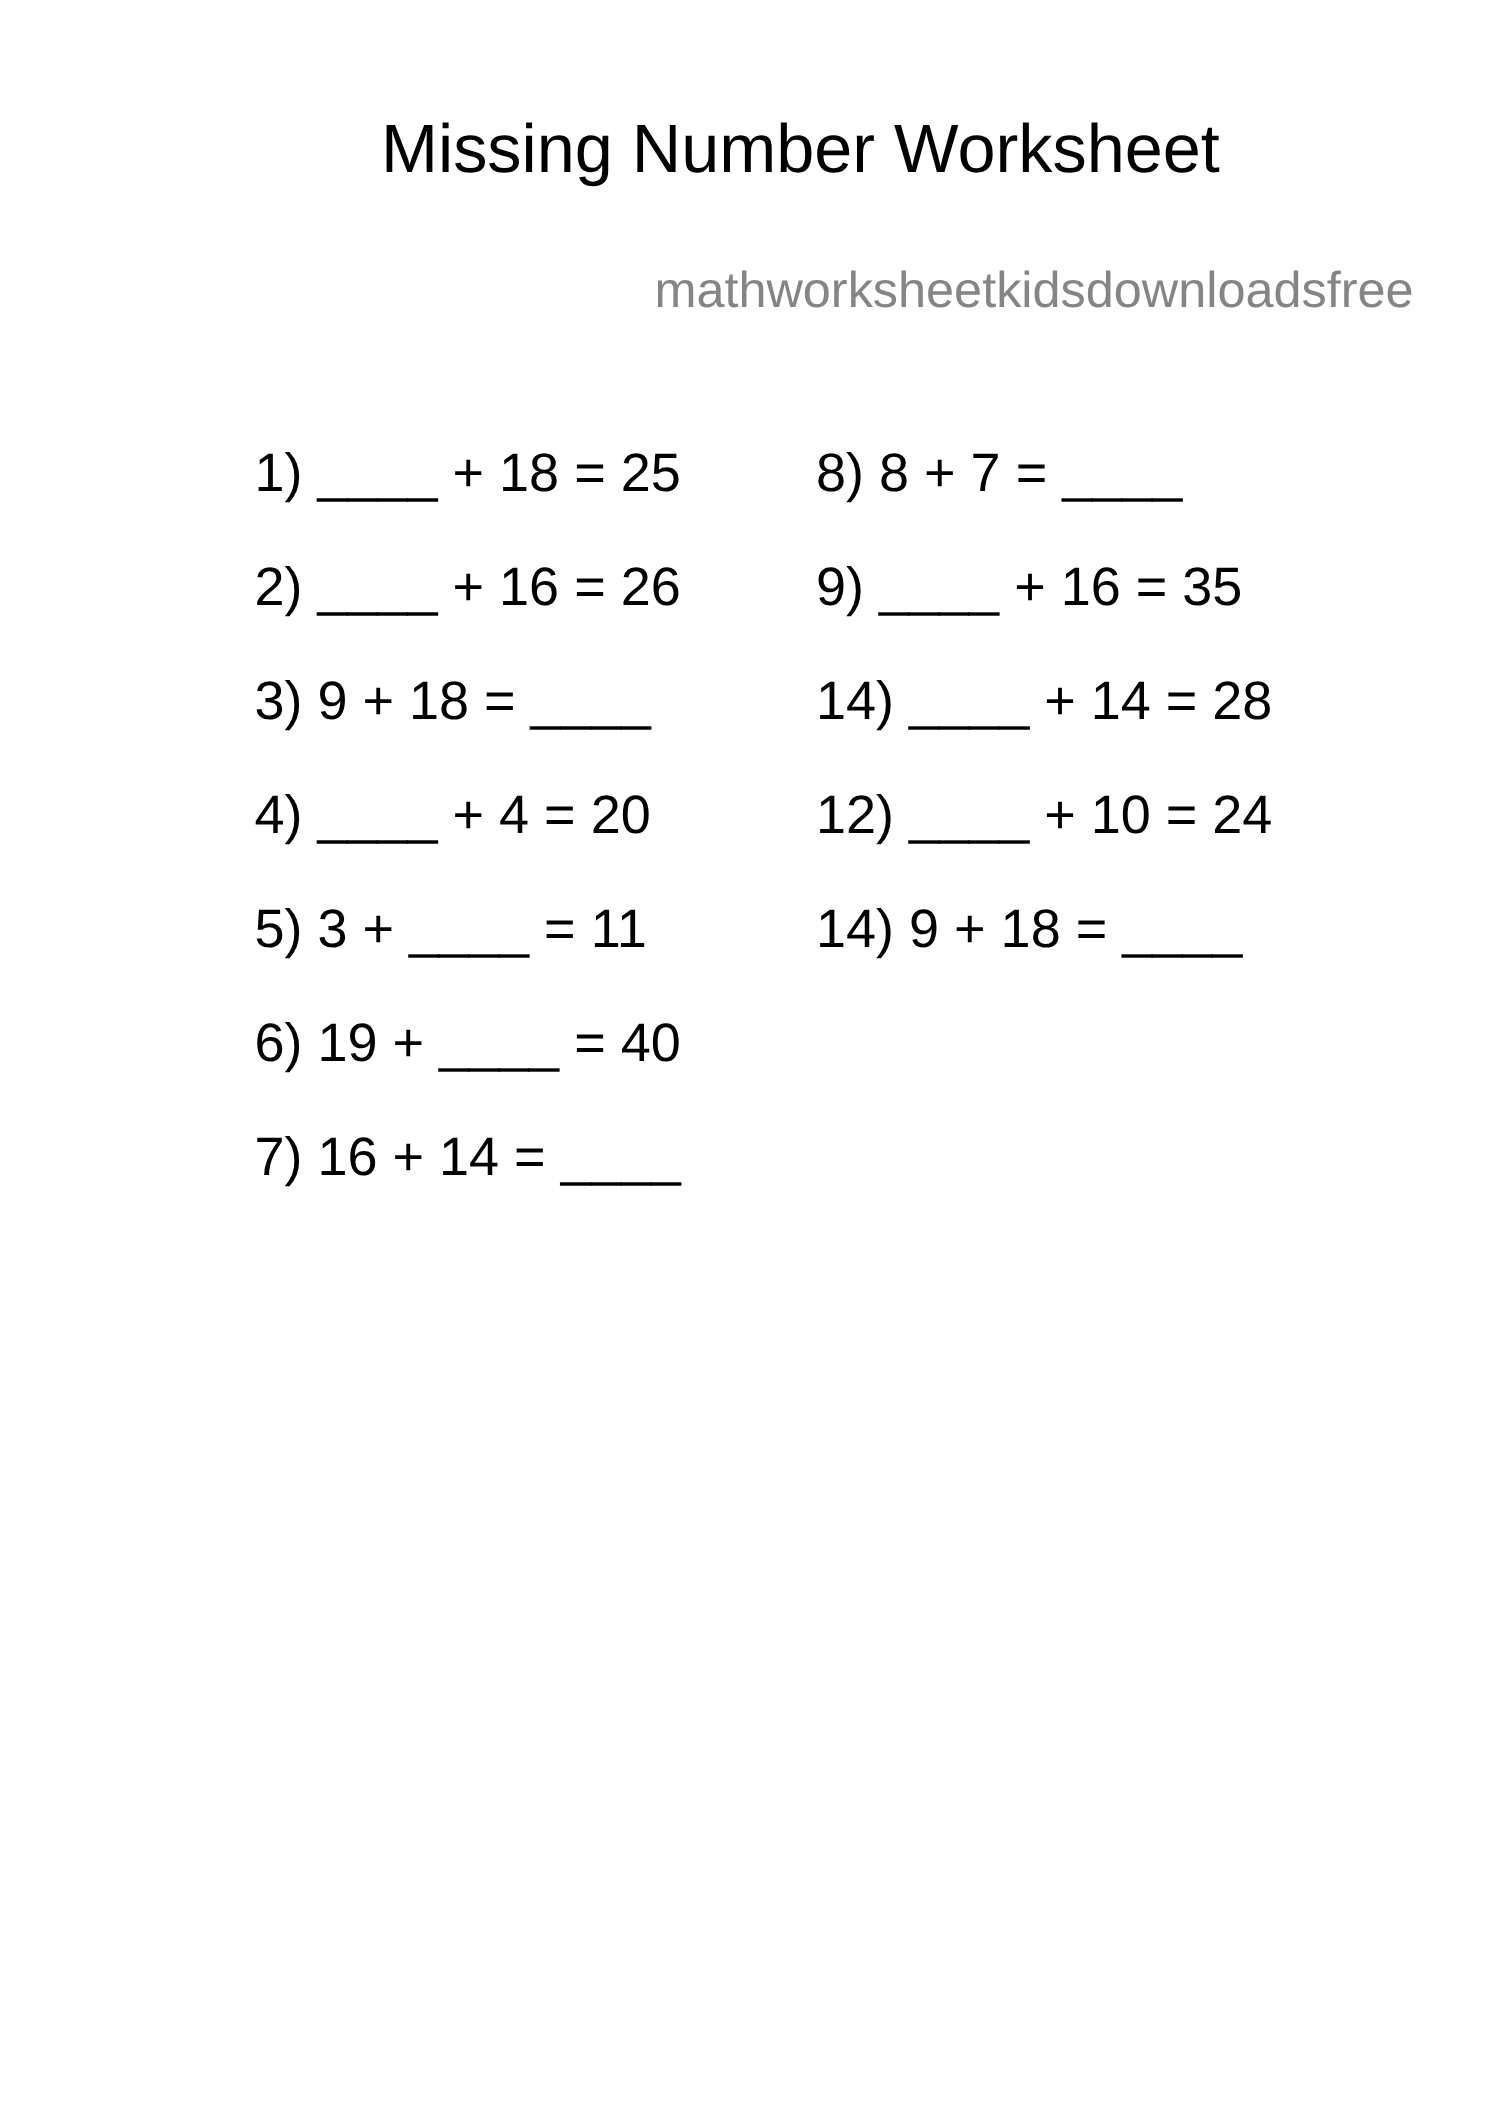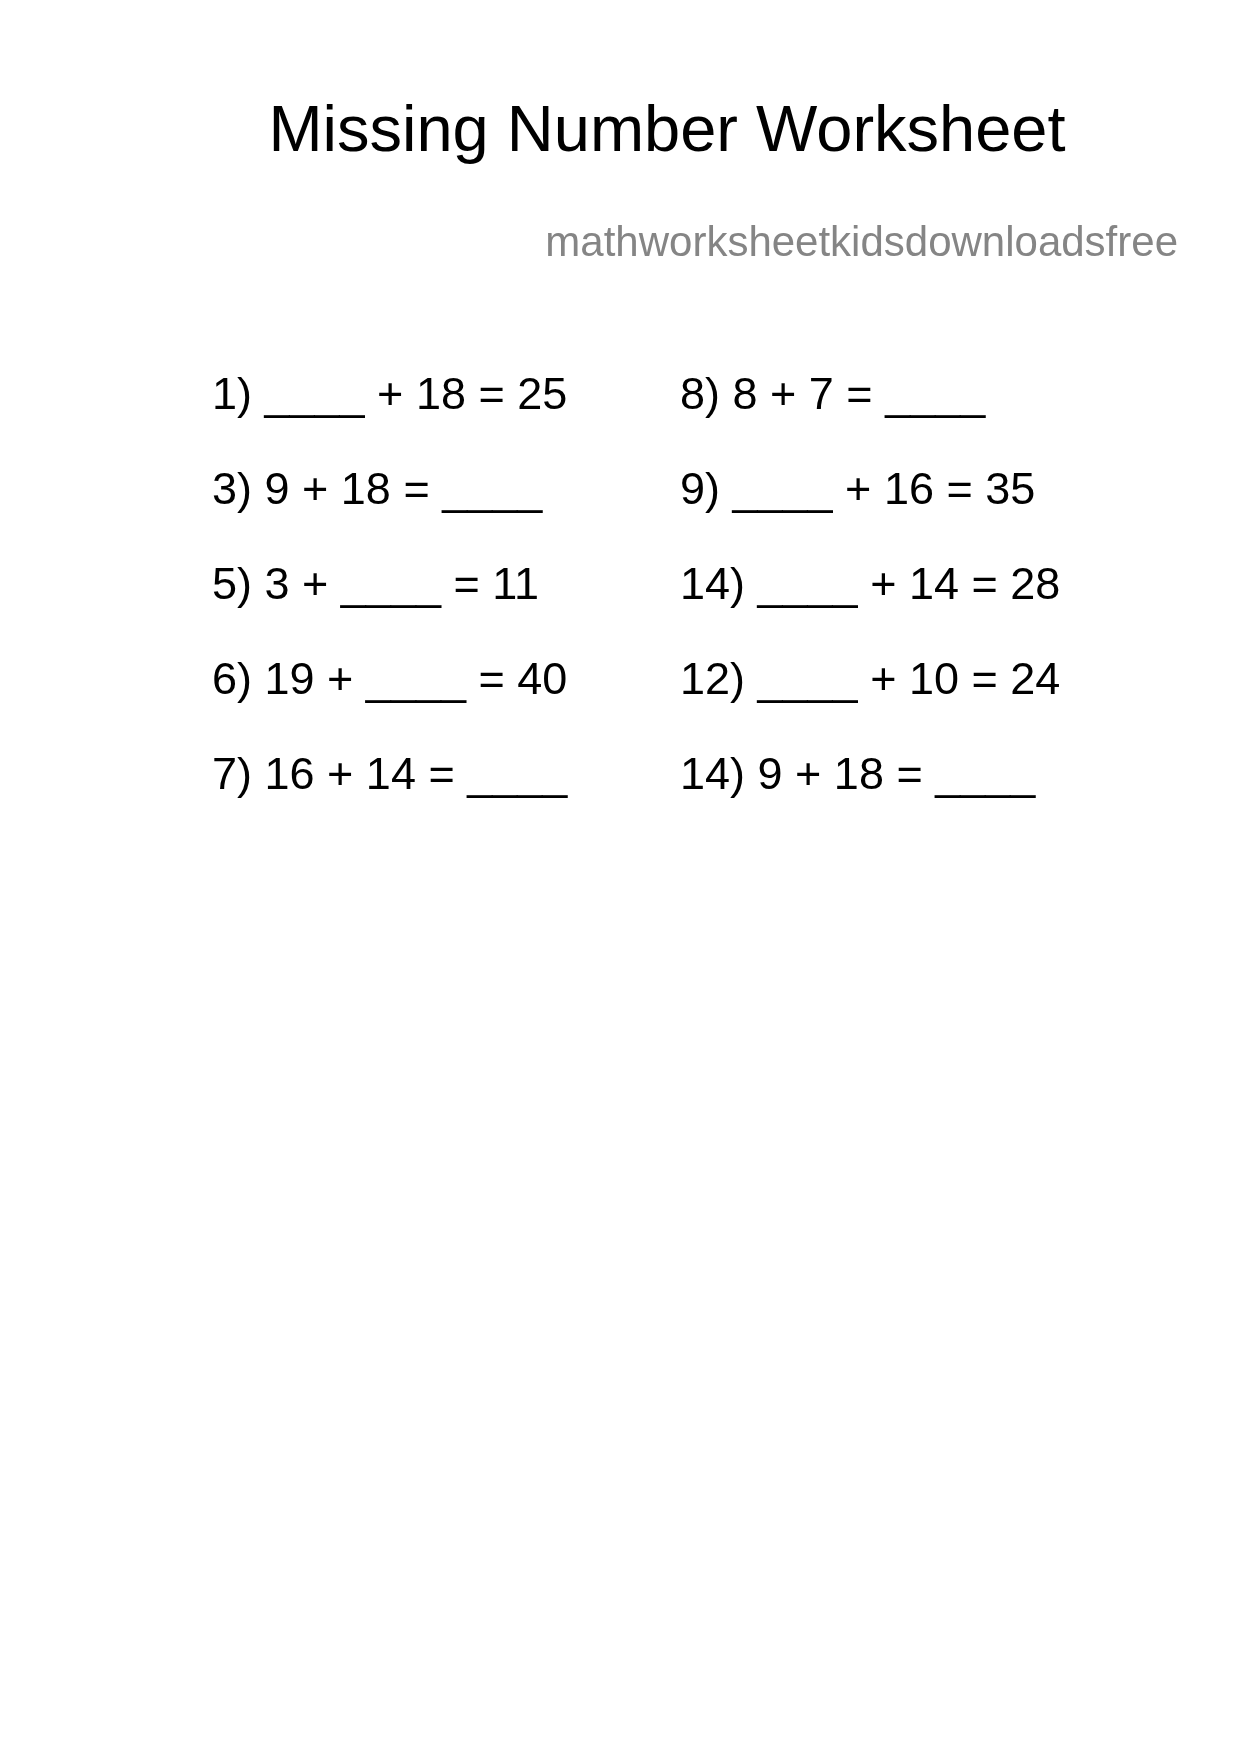--- a/index.html
+++ b/index.html
@@ -1,34 +1,36 @@
 <!DOCTYPE html>
 <html><head>
 <meta charset="utf-8">
 <style>
   html, body { margin:0; padding:0; background:#ffffff; }
   body { width:1240px; height:1754px; position:relative; overflow:hidden;
          font-family:"Liberation Sans", sans-serif; color:#000; }
   .title { position:absolute; left:0; width:1240px; top:96px; text-align:center;
-           font-size:65px; line-height:1; padding-left:94px; box-sizing:border-box; }
+           font-size:57px; line-height:1; padding-left:94px; box-sizing:border-box; }
   .subtitle { position:absolute; right:62px; top:184px; font-size:42px; line-height:1; color:#858585;margin-top:37px; }
   .col { position:absolute; top:346px; }
   .col.left { left:212px; }
   .col.right { left:680px; }
   .problem { font-size:45px; line-height:95px; height:95px; white-space:pre; }
 </style>
 </head>
 <body>
 
 <div class="title">Missing Number Worksheet</div>
 <div class="subtitle">mathworksheetkidsdownloadsfree</div>
 
 <div class="col left">
   <div class="problem">1) ____ + 18 = 25</div>
+  <div class="problem">2) ____ + 16 = 26</div>
   <div class="problem">3) 9 + 18 = ____</div>
+  <div class="problem">4) ____ + 4 = 20</div>
   <div class="problem">5) 3 + ____ = 11</div>
   <div class="problem">6) 19 + ____ = 40</div>
   <div class="problem">7) 16 + 14 = ____</div>
 </div>
 
 <div class="col right">
   <div class="problem">8) 8 + 7 = ____</div>
   <div class="problem">9) ____ + 16 = 35</div>
   <div class="problem">14) ____ + 14 = 28</div>
   <div class="problem">12) ____ + 10 = 24</div>

